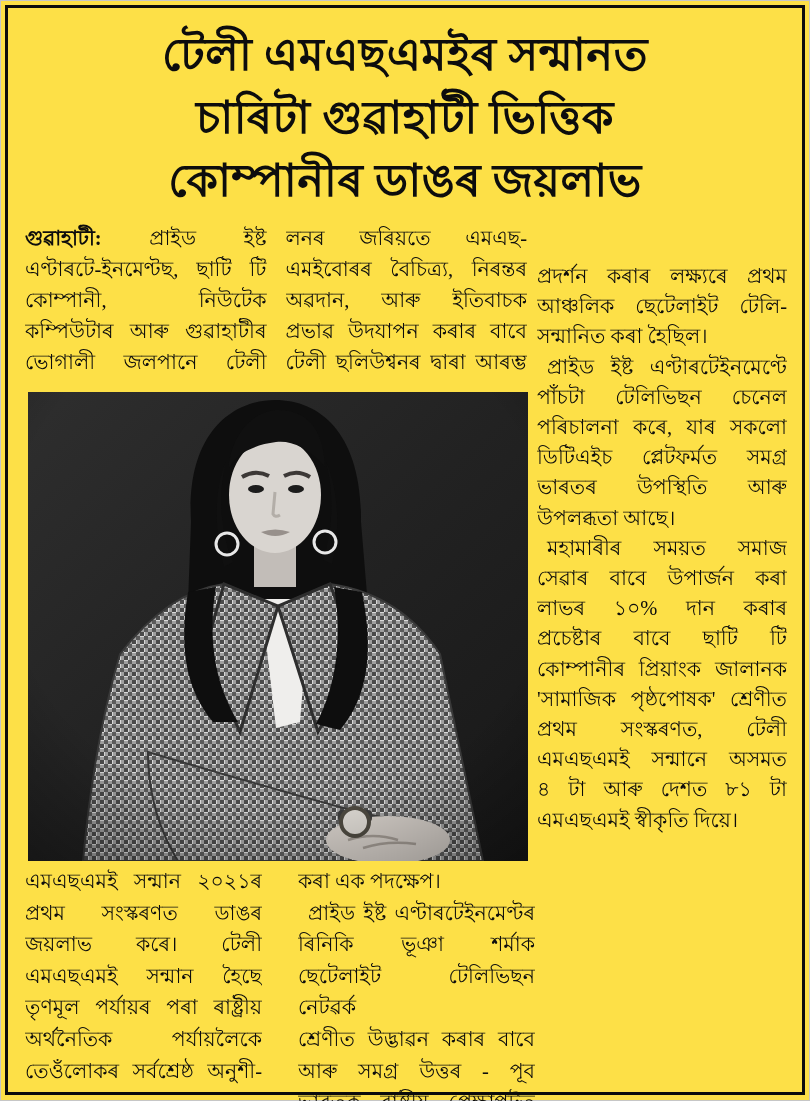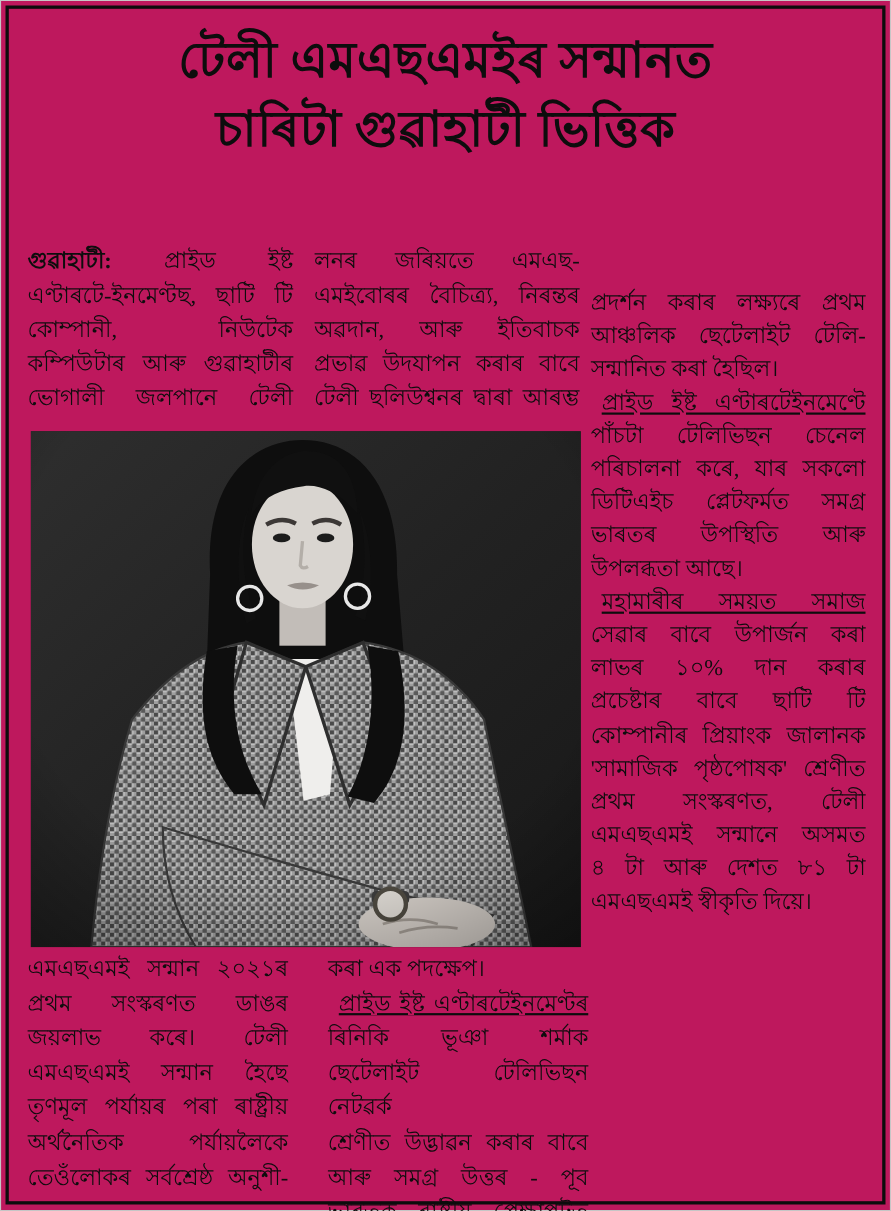--- a/index.html
+++ b/index.html
@@ -1,17 +1,17 @@
 <!DOCTYPE html>
 <html><head>
 <meta charset="utf-8">
 <style>
   html,body{margin:0;padding:0;background:#ffffff;}
   .frame{
-    position:relative;width:810px;height:1101px;background:#be185d;
+    position:relative;width:810px;height:1101px;background:#fde047;
     box-shadow:inset 0 0 0 1px #c6c6c6;
     font-family:"Liberation Serif","DejaVu Serif",serif;
     color:#0d0d0d;overflow:hidden;
   }
   .page-border{position:absolute;left:5px;top:5px;right:5px;bottom:6px;border:3px solid #0c0c0c;pointer-events:none;}
   .headline{
     position:absolute;left:40px;right:40px;top:24px;
     text-align:center;font-weight:bold;font-size:45px;line-height:63px;
     letter-spacing:0.5px;
   }
@@ -24,37 +24,38 @@
   .bottomcols .col{width:246px;}
   .bottomcols .line{line-height:31.6px;}
   .line{
     text-align:justify;
     -moz-text-align-last:justify;
     text-align-last:justify;
     white-space:normal;
     overflow:hidden;
   }
   .line.pend{text-align-last:left;-moz-text-align-last:left;}
-  .line.indent{padding-left:10px;text-decoration:underline;}
+  .line.indent{padding-left:10px;}
   .line b{font-weight:bold;}
   .photo{
     position:absolute;left:28px;top:392px;width:500px;height:469px;
     background:#1e1e1e;
   }
   .photo svg{display:block;width:100%;height:100%;}
 </style>
 </head>
 <body>
 
 <div class="frame">
   <div class="page-border"></div>
 
   <div class="headline">
     <div>টেলী এমএছএমইৰ সন্মানত</div>
     <div>চাৰিটা গুৱাহাটী ভিত্তিক</div>
+    <div>কোম্পানীৰ ডাঙৰ জয়লাভ</div>
   </div>
 
   <div class="topcols">
     <div class="col">
         <div class="line"><b>গুৱাহাটী:</b> প্ৰাইড ইষ্ট</div>
         <div class="line">এণ্টাৰটে-ইনমেণ্টছ, ছাটি টি</div>
         <div class="line">কোম্পানী, নিউটেক</div>
         <div class="line">কম্পিউটাৰ আৰু গুৱাহাটীৰ</div>
         <div class="line">ভোগালী জলপানে টেলী</div>
       </div>

